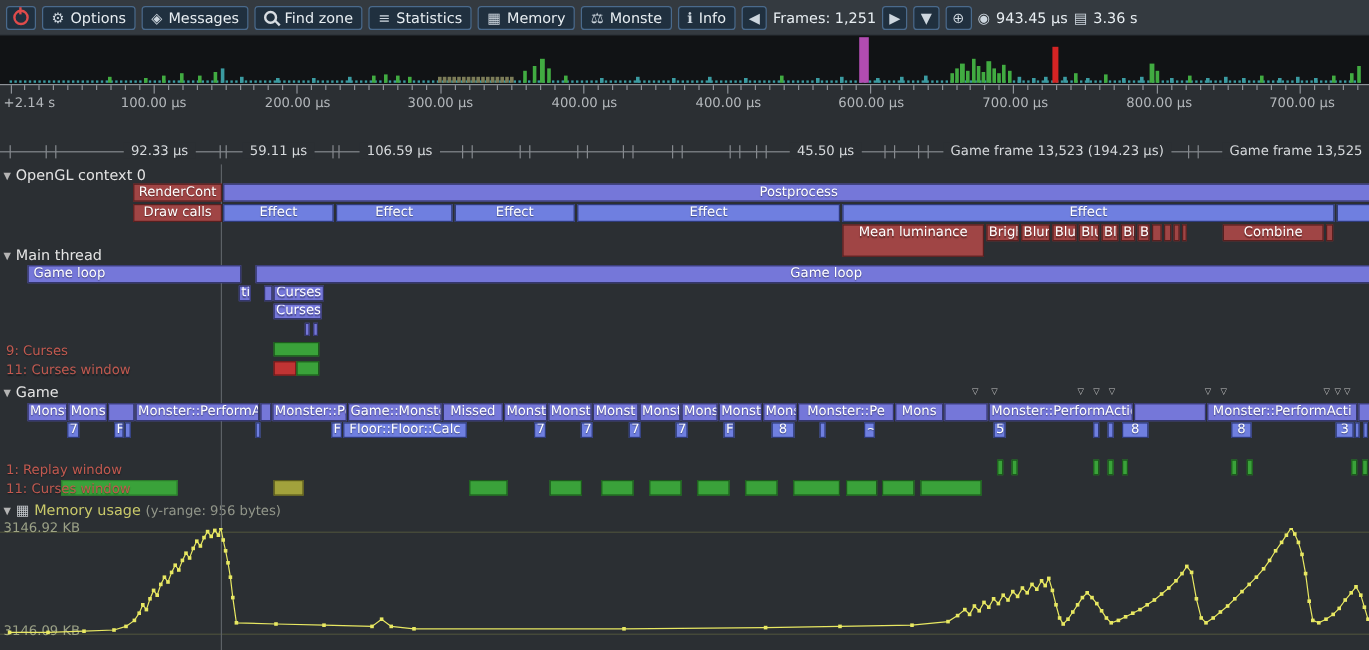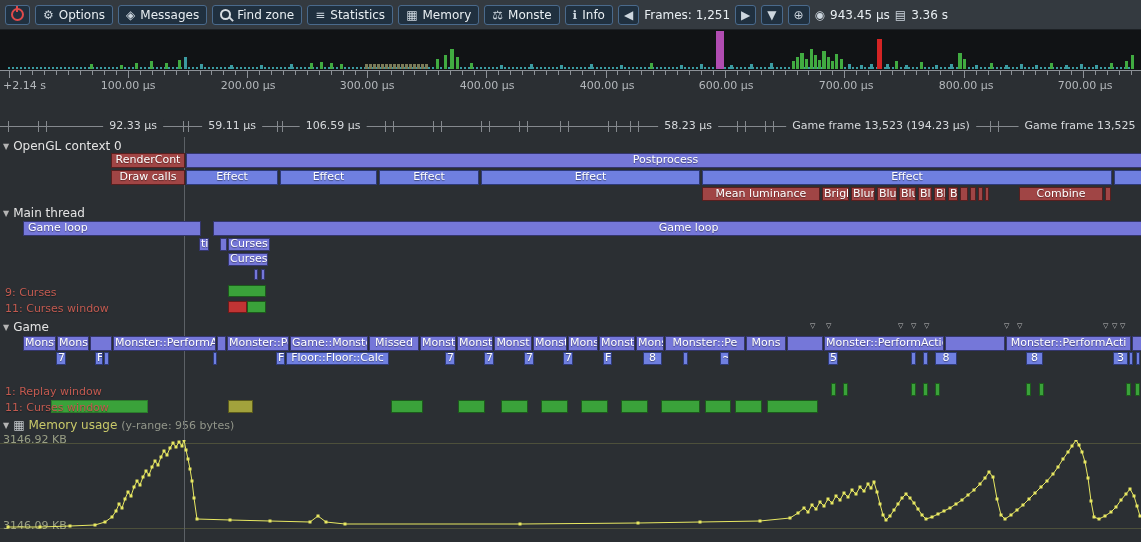--- a/index.html
+++ b/index.html
@@ -626,21 +626,21 @@
       <div class="band-tick" style="left: 638px;"></div>
       <div class="band-tick" style="left: 737px;"></div>
       <div class="band-tick" style="left: 745px;"></div>
       <div class="band-tick" style="left: 765px;"></div>
       <div class="band-tick" style="left: 773px;"></div>
       <div class="band-tick" style="left: 990px;"></div>
       <div class="band-tick" style="left: 998px;"></div>
       <div class="band-label" style="left: 133px;">92.33 μs</div>
       <div class="band-label" style="left: 232px;">59.11 μs</div>
       <div class="band-label" style="left: 333px;">106.59 μs</div>
-      <div class="band-label" style="left: 688px;">58.23 μs</div>
+      <div class="band-label" style="left: 688px;">45.50 μs</div>
       <div class="band-label" style="left: 881px;">Game frame 13,523 (194.23 μs)</div>
       <div class="band-label" style="left: 1080px;">Game frame 13,525</div>
     </div>
 
   <div id="tl">
     <div class="header-row" style="top:139px">
       <span class="tri">▼</span>
       <span class="hdr-label">OpenGL context 0</span>
     </div>
     <div class="header-row" style="top:206px">
@@ -673,21 +673,21 @@
         <div class="zone red" style="left: 88px; width: 74px; height: 15px; line-height: 12px;">Draw calls</div>
         <div class="zone blue" style="left: 163px; width: 92px; height: 15px; line-height: 12px;">Effect</div>
         <div class="zone blue" style="left: 257px; width: 97px; height: 15px; line-height: 12px;">Effect</div>
         <div class="zone blue" style="left: 356px; width: 100px; height: 15px; line-height: 12px;">Effect</div>
         <div class="zone blue" style="left: 458px; width: 219px; height: 15px; line-height: 12px;">Effect</div>
         <div class="zone blue" style="left: 679px; width: 410px; height: 15px; line-height: 12px;">Effect</div>
         <div class="zone blue" style="left: 1091px; width: 30px; height: 15px; line-height: 12px;"></div>
         <div class="zone blue" style="left: 1123px; width: 18px; height: 15px; line-height: 12px;">Effe</div>
       </div>
       <div class="row" style="top: 187px; height: 15px;">
-        <div class="zone red" style="left: 679px; width: 118px; height: 14px; line-height: 11px;">Mean luminance</div>
+        <div class="zone red" style="left: 679px; width: 118px; height: 27px; line-height: 11px;">Mean luminance</div>
         <div class="zone red" style="left: 799px; width: 27px; height: 14px; line-height: 11px;">Brigh</div>
         <div class="zone red" style="left: 828px; width: 24px; height: 14px; line-height: 11px;">Blur</div>
         <div class="zone red" style="left: 854px; width: 20px; height: 14px; line-height: 11px;">Blur</div>
         <div class="zone red" style="left: 876px; width: 17px; height: 14px; line-height: 11px;">Blur</div>
         <div class="zone red" style="left: 895px; width: 14px; height: 14px; line-height: 11px;">Blur</div>
         <div class="zone red" style="left: 911px; width: 12px; height: 14px; line-height: 11px;">Blur</div>
         <div class="zone red" style="left: 925px; width: 10px; height: 14px; line-height: 11px;">Blur</div>
         <div class="zone red" style="left: 937px; width: 8px; height: 14px; line-height: 11px;"></div>
         <div class="zone red" style="left: 947px; width: 6px; height: 14px; line-height: 11px;"></div>
         <div class="zone red" style="left: 955px; width: 5px; height: 14px; line-height: 11px;"></div>

